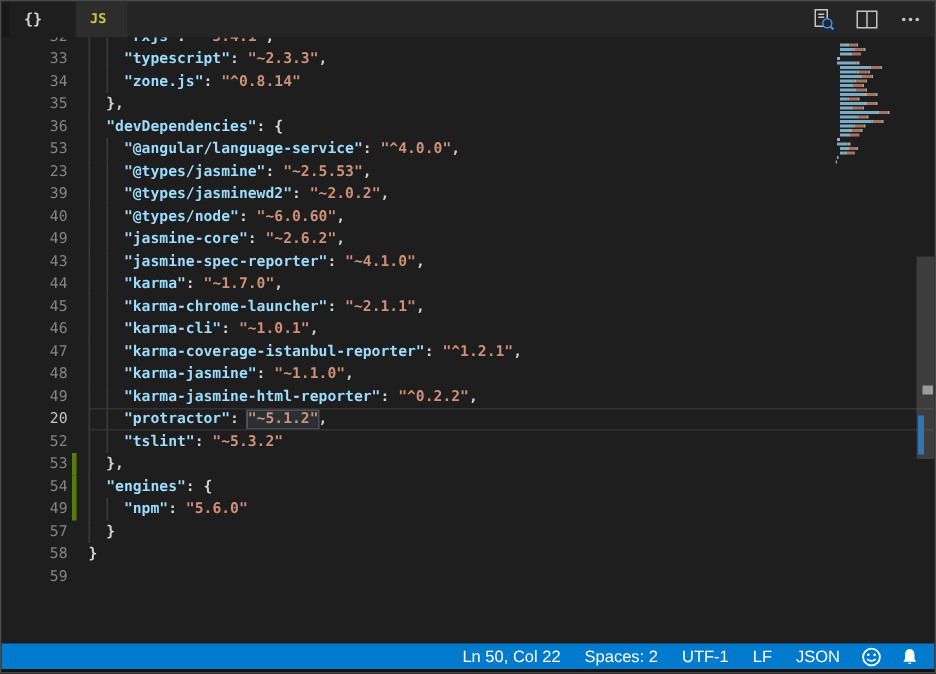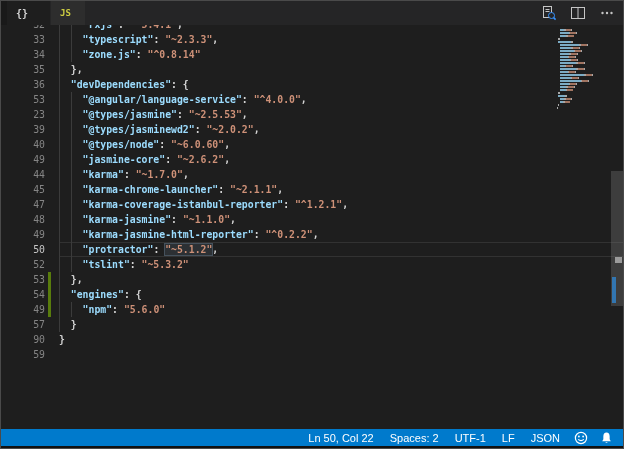--- a/index.html
+++ b/index.html
@@ -131,46 +131,56 @@
           <span class="ln">40</span>
           <span class="deco"></span>
           <span class="txt"><span class="guide" style="left: 0ch;"></span><span class="guide" style="left: 2ch;"></span><span>    <span class="k">"@types/node"</span><span class="p">: </span><span class="s">"~6.0.60"</span><span class="p">,</span></span></span>
         </div>
         <div class="code-line">
           <span class="ln">49</span>
           <span class="deco"></span>
           <span class="txt"><span class="guide" style="left: 0ch;"></span><span class="guide" style="left: 2ch;"></span><span>    <span class="k">"jasmine-core"</span><span class="p">: </span><span class="s">"~2.6.2"</span><span class="p">,</span></span></span>
         </div>
         <div class="code-line">
+          <span class="ln">43</span>
+          <span class="deco"></span>
+          <span class="txt"><span class="guide" style="left: 0ch;"></span><span class="guide" style="left: 2ch;"></span><span>    <span class="k">"jasmine-spec-reporter"</span><span class="p">: </span><span class="s">"~4.1.0"</span><span class="p">,</span></span></span>
+        </div>
+        <div class="code-line">
           <span class="ln">44</span>
           <span class="deco"></span>
           <span class="txt"><span class="guide" style="left: 0ch;"></span><span class="guide" style="left: 2ch;"></span><span>    <span class="k">"karma"</span><span class="p">: </span><span class="s">"~1.7.0"</span><span class="p">,</span></span></span>
         </div>
         <div class="code-line">
           <span class="ln">45</span>
           <span class="deco"></span>
           <span class="txt"><span class="guide" style="left: 0ch;"></span><span class="guide" style="left: 2ch;"></span><span>    <span class="k">"karma-chrome-launcher"</span><span class="p">: </span><span class="s">"~2.1.1"</span><span class="p">,</span></span></span>
         </div>
         <div class="code-line">
+          <span class="ln">46</span>
+          <span class="deco"></span>
+          <span class="txt"><span class="guide" style="left: 0ch;"></span><span class="guide" style="left: 2ch;"></span><span>    <span class="k">"karma-cli"</span><span class="p">: </span><span class="s">"~1.0.1"</span><span class="p">,</span></span></span>
+        </div>
+        <div class="code-line">
           <span class="ln">47</span>
           <span class="deco"></span>
           <span class="txt"><span class="guide" style="left: 0ch;"></span><span class="guide" style="left: 2ch;"></span><span>    <span class="k">"karma-coverage-istanbul-reporter"</span><span class="p">: </span><span class="s">"^1.2.1"</span><span class="p">,</span></span></span>
         </div>
         <div class="code-line">
           <span class="ln">48</span>
           <span class="deco"></span>
           <span class="txt"><span class="guide" style="left: 0ch;"></span><span class="guide" style="left: 2ch;"></span><span>    <span class="k">"karma-jasmine"</span><span class="p">: </span><span class="s">"~1.1.0"</span><span class="p">,</span></span></span>
         </div>
         <div class="code-line">
           <span class="ln">49</span>
           <span class="deco"></span>
           <span class="txt"><span class="guide" style="left: 0ch;"></span><span class="guide" style="left: 2ch;"></span><span>    <span class="k">"karma-jasmine-html-reporter"</span><span class="p">: </span><span class="s">"^0.2.2"</span><span class="p">,</span></span></span>
         </div>
         <div class="code-line current">
-          <span class="ln">50</span>
+          <span class="ln">20</span>
           <span class="deco"></span>
           <span class="txt"><span class="guide" style="left: 0ch;"></span><span class="guide" style="left: 2ch;"></span><span>    <span class="k">"protractor"</span><span class="p">: </span><span class="s hl">"~5.1.2"</span><span class="p">,</span></span></span>
         </div>
         <div class="code-line">
           <span class="ln">52</span>
           <span class="deco"></span>
           <span class="txt"><span class="guide" style="left: 0ch;"></span><span class="guide" style="left: 2ch;"></span><span>    <span class="k">"tslint"</span><span class="p">: </span><span class="s">"~5.3.2"</span></span></span>
         </div>
         <div class="code-line modified">
           <span class="ln">53</span>
@@ -192,21 +202,21 @@
             <span class="gitbar"></span>
           </span>
           <span class="txt"><span class="guide" style="left: 0ch;"></span><span class="guide" style="left: 2ch;"></span><span>    <span class="k">"npm"</span><span class="p">: </span><span class="s">"5.6.0"</span></span></span>
         </div>
         <div class="code-line">
           <span class="ln">57</span>
           <span class="deco"></span>
           <span class="txt"><span class="guide" style="left: 0ch;"></span><span>  <span class="p">}</span></span></span>
         </div>
         <div class="code-line">
-          <span class="ln">90</span>
+          <span class="ln">58</span>
           <span class="deco"></span>
           <span class="txt"><span><span class="p">}</span></span></span>
         </div>
         <div class="code-line">
           <span class="ln">59</span>
           <span class="deco"></span>
           <span class="txt"><span></span></span>
         </div>
       </div>
     <div class="minimap" id="minimap">

